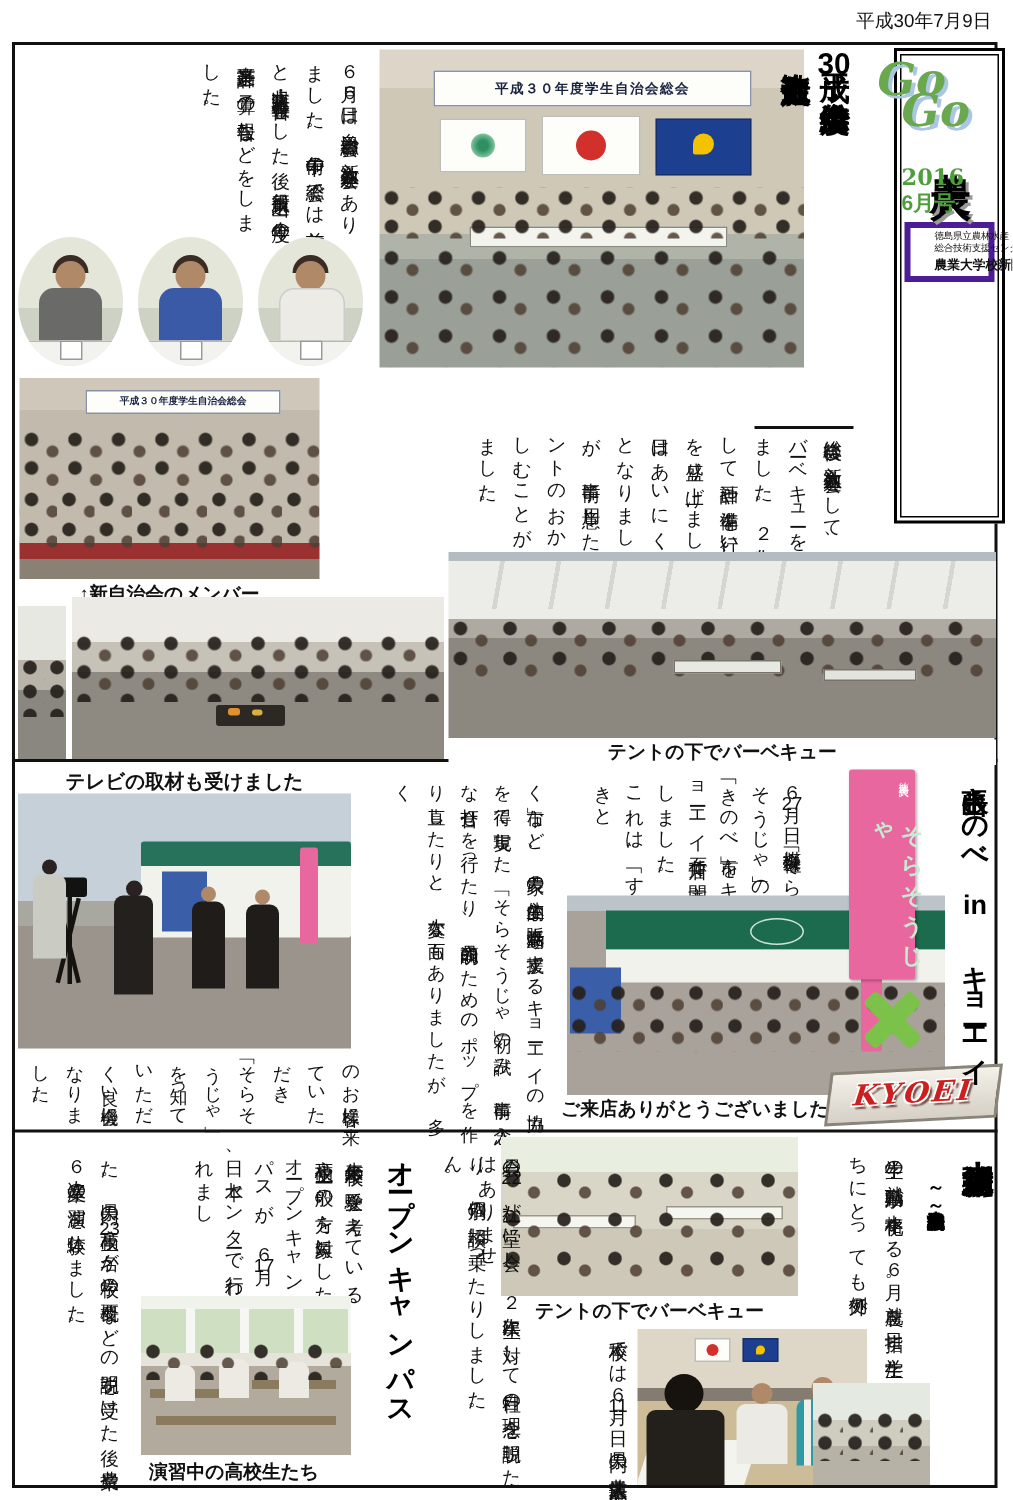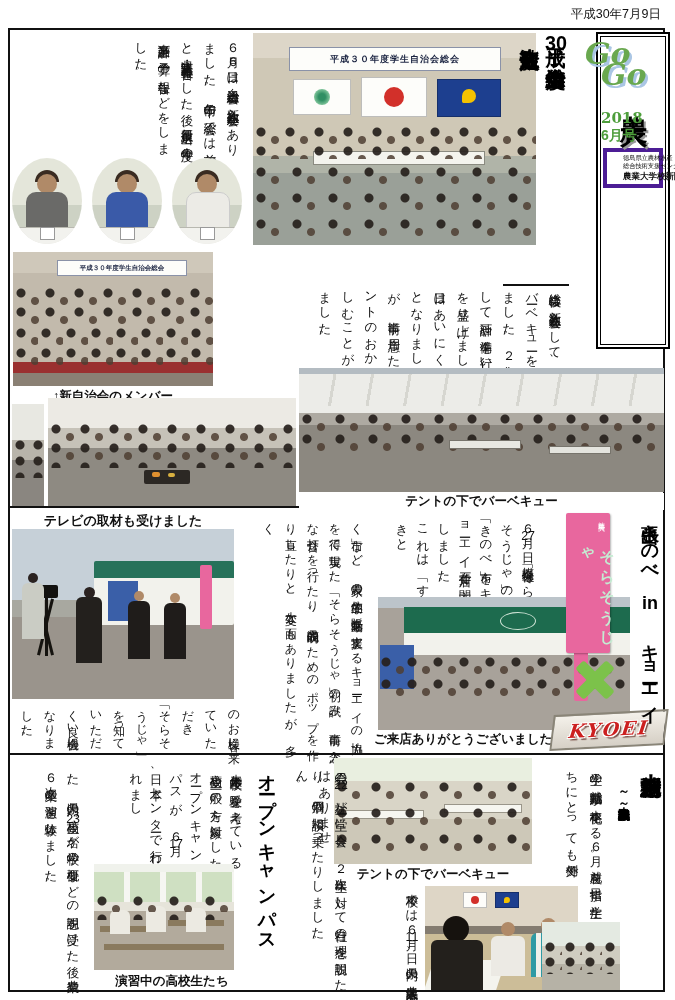--- a/index.html
+++ b/index.html
@@ -117,21 +117,21 @@
     <span class="tcyfy" style="display:block;">平成<span class="tcy">30</span>年度自治会総会・</span>
     <span class="tcyfy" style="display:block;">新入生歓迎会</span>
   </div>
   <div class="abs rule" style="left:503px;top:284px;width:66px;height:2px;"></div>
 
   <div class="abs masthead" style="left:596px;top:32px;width:70px;height:313px;">
     <div class="masthead-inner">
       <span class="go" style="margin:4px 0 0 -16px;">Go</span>
       <span class="go" style="margin:-4px -18px 0 0;">Go</span>
       <div class="mh-name" style="margin:6px auto 0 auto;">農大</div>
-      <span class="mh-year" style="margin-top:8px;">2018</span>
+      <span class="mh-year" style="margin-top:8px;">2016</span>
       <span class="mh-issue">6月号</span>
       <div class="pub">
         <div>徳島県立農林水産</div>
         <div>総合技術支援センター</div>
         <div class="pub3">農業大学校新聞</div>
       </div>
     </div>
   </div>
 
   <div class="abs v tcyfy" style="left:218px;top:283px;width:348px;height:108px;">総会後は新入生歓迎会として、旧作業舎前でバーベキューを行いました。２年次生が協力して計画や準備を行い、会を盛り上げました。当日はあいにくの雨となりましたが、事前に用意したテントのおかげで楽しむことができました。</div>
@@ -269,15 +269,15 @@
     <div class="abs" style="left:0;top:8px;width:100%;height:30px;
          background:repeating-linear-gradient(90deg,transparent 0 30px,#f6f6f2 30px 36px);"></div>
     <div class="abs" style="left:6px;top:62px;width:52px;height:6px;background:#8a7a5e;"></div>
     <div class="abs" style="left:74px;top:56px;width:56px;height:6px;background:#8a7a5e;"></div>
     <div class="abs" style="left:10px;top:80px;width:120px;height:6px;background:#8a7a5e;"></div>
     <div class="sil" style="left:16px;top:46px;width:20px;height:24px;background:#eceae2;"></div>
     <div class="sil" style="left:52px;top:42px;width:20px;height:26px;background:#eceae2;"></div>
     <div class="sil" style="left:92px;top:44px;width:20px;height:24px;background:#eceae2;"></div>
     <div class="heads" style="top:30px;height:26px;background-size:36px 18px;"></div>
   </div>
-  <div class="abs caption" style="left:102px;top:973px;width:140px;">演習中の高校生たち</div>
+  <div class="abs caption" style="left:86px;top:973px;width:140px;">演習中の高校生たち</div>
 
 </div>
 
 </body></html>

